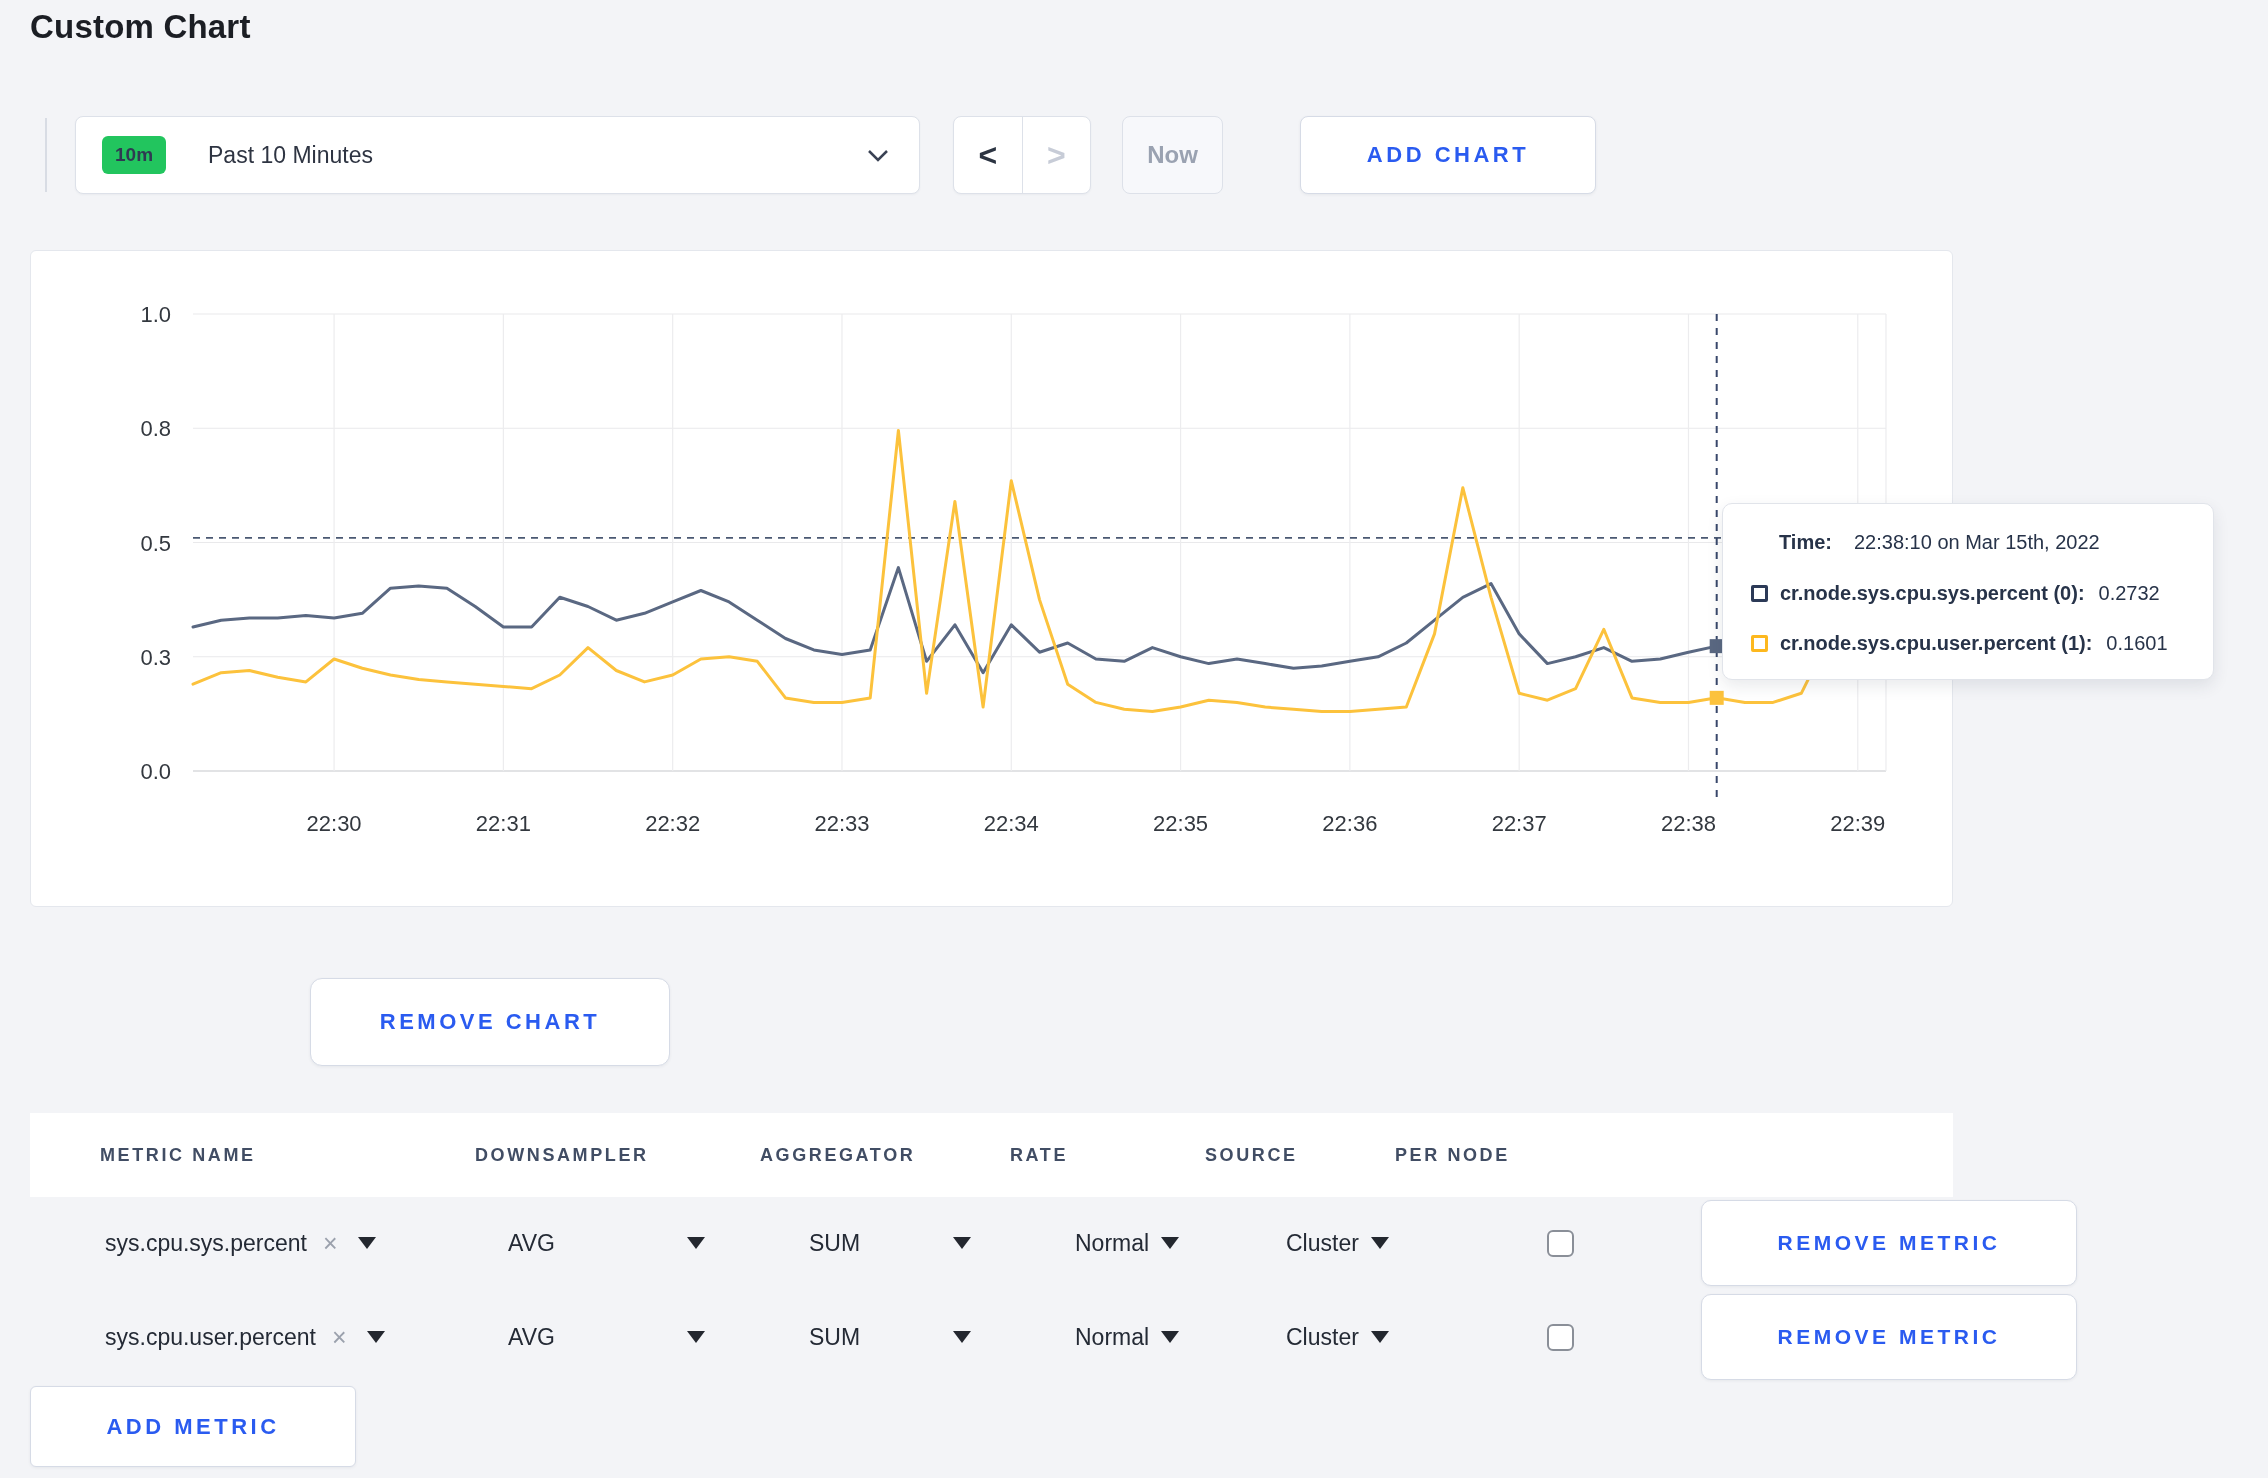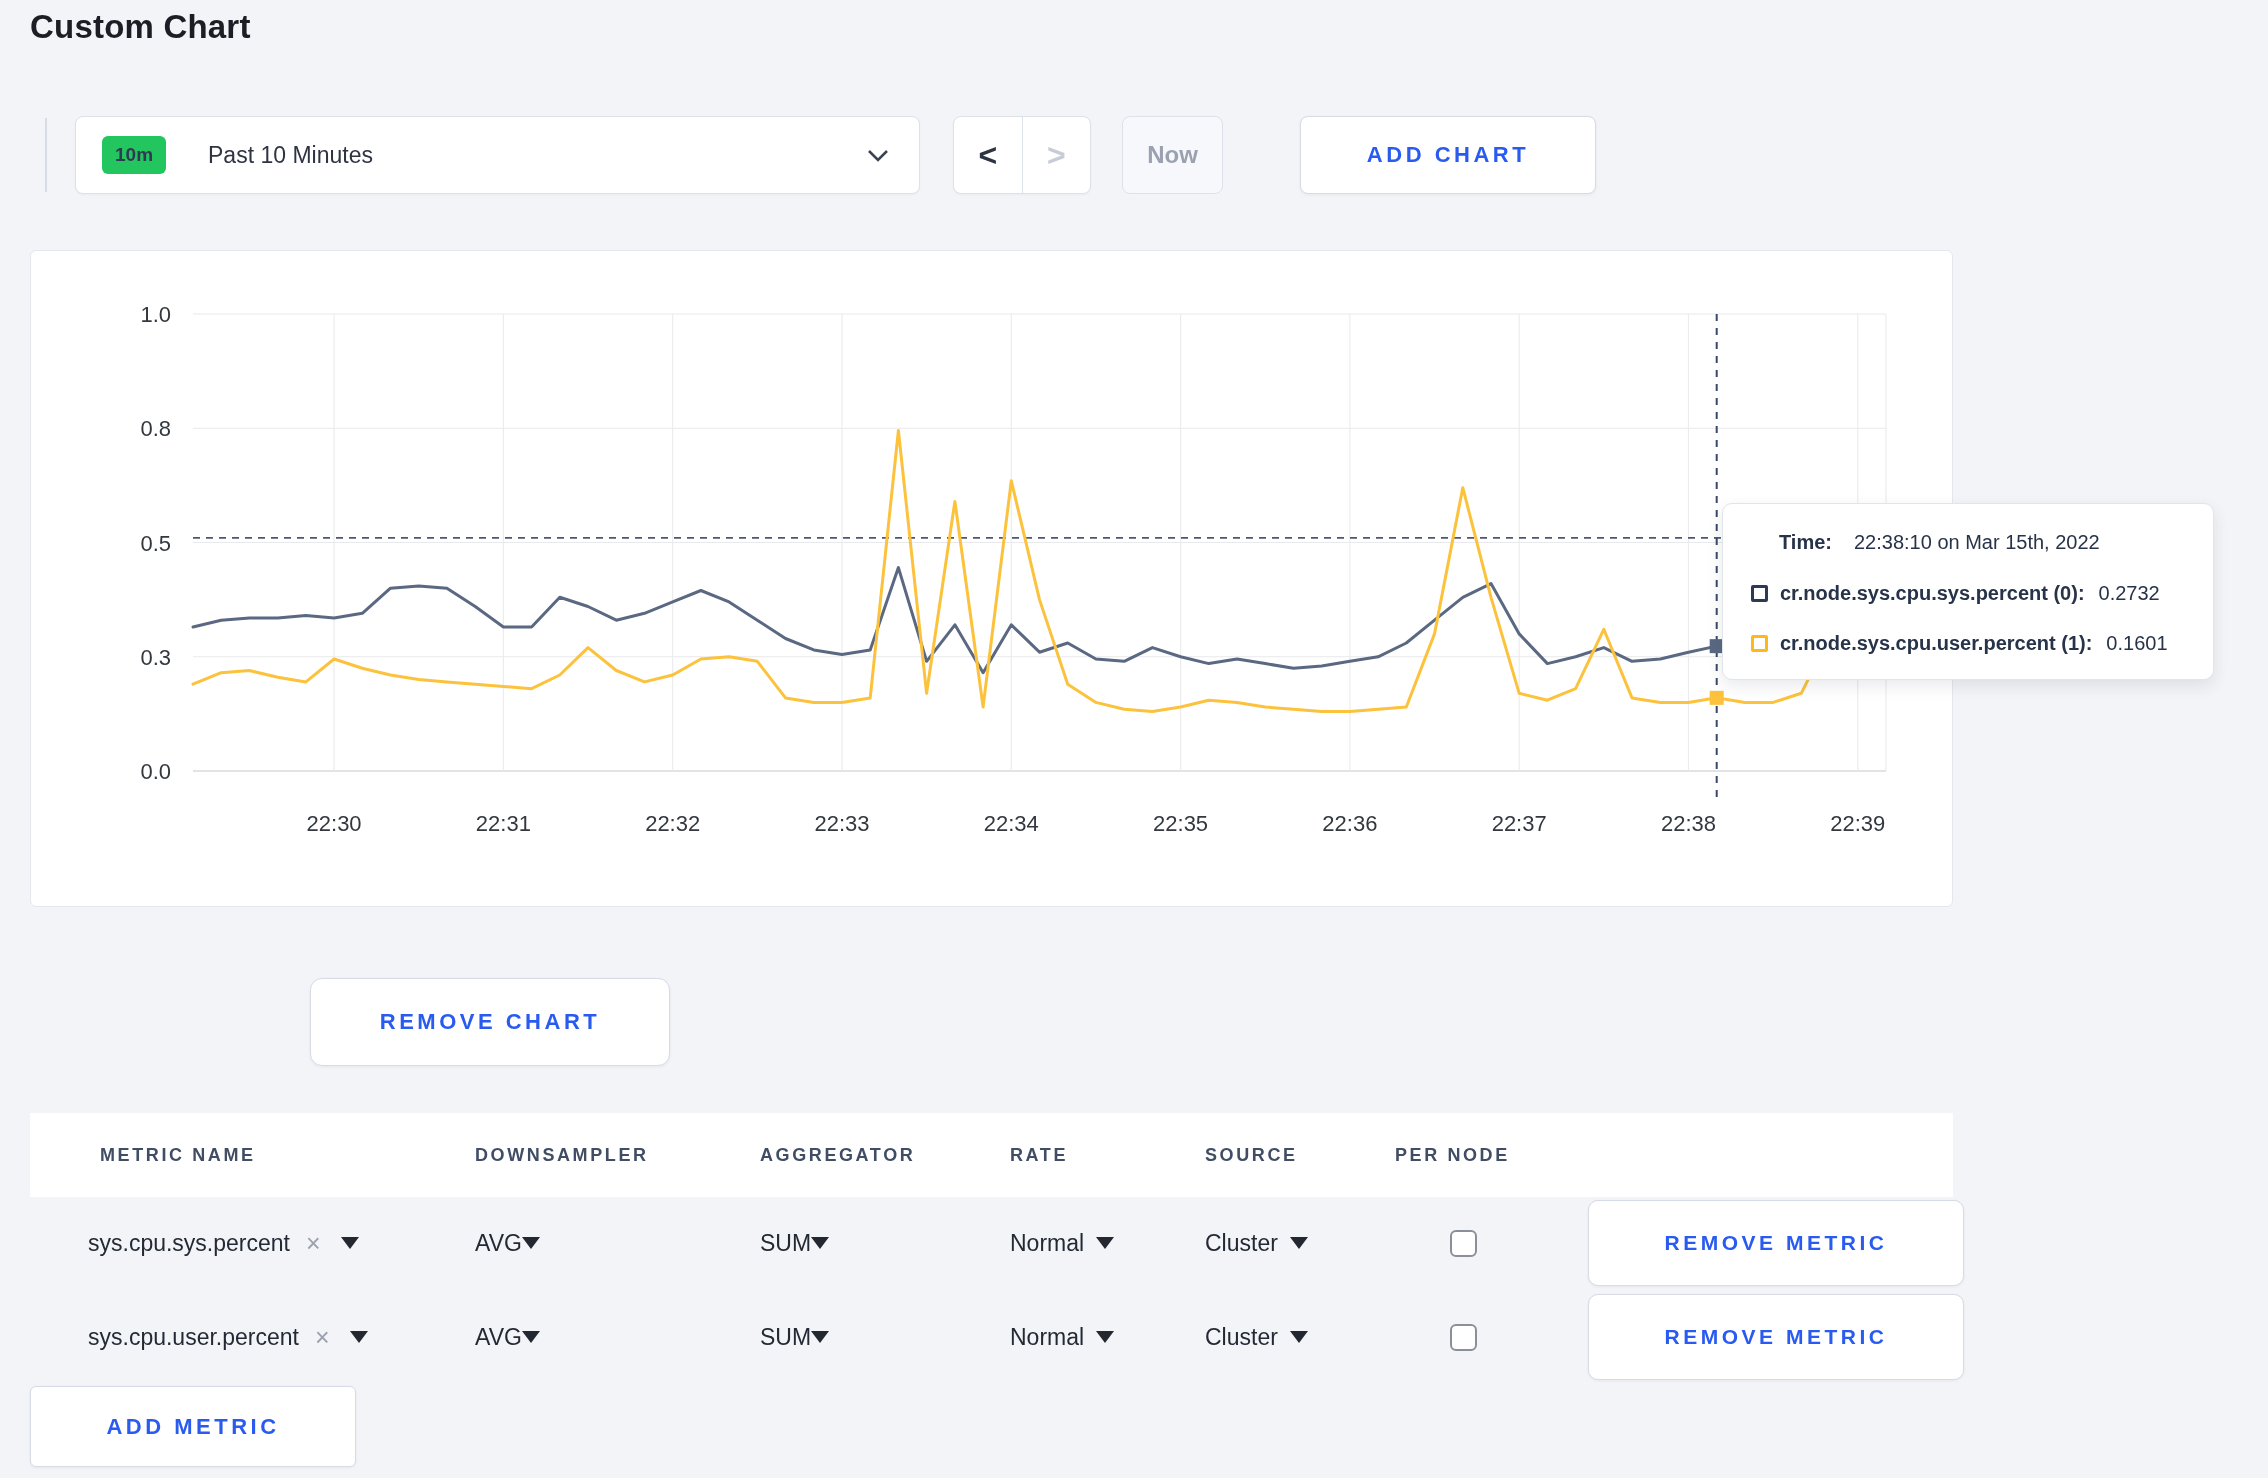--- a/index.html
+++ b/index.html
@@ -55,28 +55,28 @@
                border:1.5px solid #dde1e9; border-radius:8px; display:flex; align-items:center; justify-content:center;
                gap:18px; cursor:pointer; box-shadow:0 1px 2px rgba(60,70,90,.05); }
   .units-btn span { font-size:22px; font-weight:700; color:#242a35; font-family:"Liberation Sans",sans-serif; }
   .remove-chart-btn { position:absolute; left:310px; top:978px; width:360px; height:88px; font-size:22px; border-radius:12px; }
 
   
   .tbl-grid { display:grid; grid-template-columns:387px 285px 250px 195px 190px 165px auto; align-items:center; }
   .tbl-header { position:absolute; left:30px; top:1113px; width:1923px; height:84px; background:#fff; padding-left:58px; }
   .hdr-cell { font-size:18px; letter-spacing:2.6px; color:#414d64; font-weight:600; }
   .hdr-cell:first-child { padding-left:12px; }
-  .metric-row { position:absolute; left:30px; width:1923px; height:94px; padding-left:58px; }
+  .metric-row { position:absolute; left:47px; width:1923px; height:94px; padding-left:58px;gap:16px; }
   .row-0 { top:1196px; } .row-1 { top:1290px; }
   .cell { display:flex; align-items:center; font-size:23px; color:#242a35; }
   .caret { width:0; height:0; border-left:9px solid transparent; border-right:9px solid transparent;
            border-top:12px solid #23272f; display:inline-block; flex:none; }
   .x-close { color:#9ba1ad; font-size:25px; margin-left:16px; cursor:pointer; }
   .metric-cell .caret { margin-left:20px; }
-  .spread { } .cell-ds { padding-right:88px; } .cell-agg { padding-right:88px; }
+  .spread { justify-content:space-between; } .cell-ds { padding-right:88px; } .cell-agg { padding-right:88px; }
   .cell-rate .caret, .cell-src .caret { margin-left:12px; }
   .pn-checkbox { appearance:none; -webkit-appearance:none; width:27px; height:27px; border:2.5px solid #8a8f98;
                  border-radius:6px; background:#fff; margin-left:55px; cursor:pointer; }
   .remove-metric-btn { width:376px; height:86px; font-size:21px; margin-left:28px; border-radius:10px; }
   .add-metric-btn { position:absolute; left:30px; top:1386px; width:326px; height:81px; font-size:22px; border-radius:6px; }
 
   .chev-svg { stroke:#3a4254; stroke-width:2.5; fill:none; }
 </style>
 </head>
 <body>

